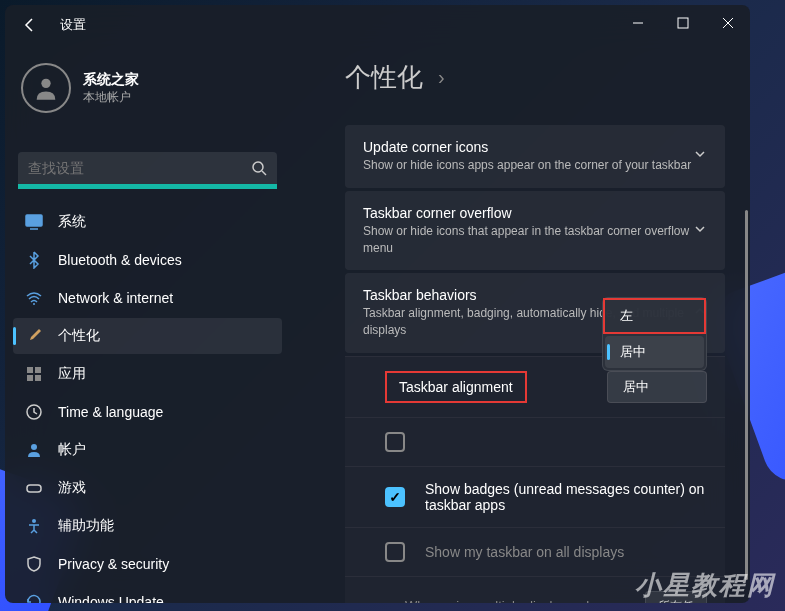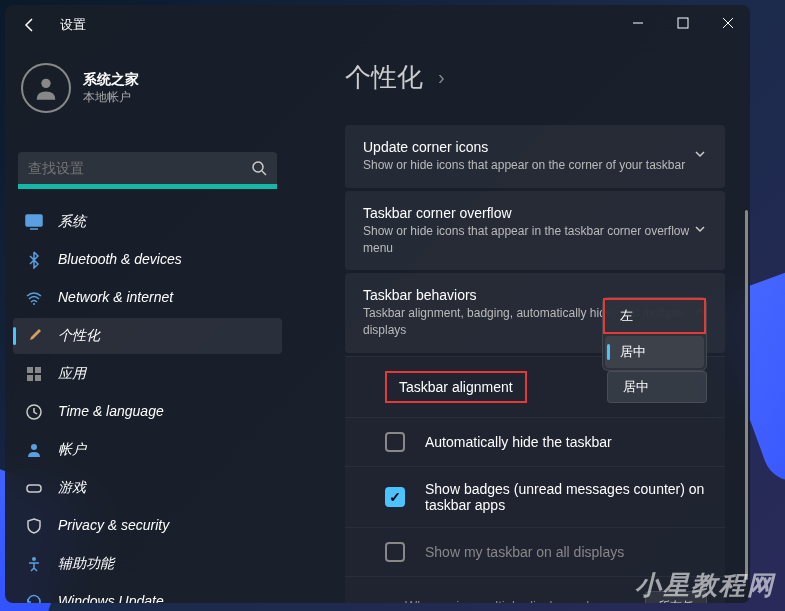--- a/index.html
+++ b/index.html
@@ -13,21 +13,21 @@
 .body-area { flex: 1; display: flex; overflow: hidden; }
 .sidebar { width: 285px; padding: 10px 8px; display: flex; flex-direction: column; }
 .user-row { display: flex; align-items: center; padding: 8px; margin-bottom: 15px; }
 .avatar { width: 50px; height: 50px; border-radius: 50%; border: 2px solid #888; display: flex; align-items: center; justify-content: center; margin-right: 12px; }
 .avatar svg { width: 28px; height: 28px; }
 .user-name { color: #fff; font-size: 14px; font-weight: 600; }
 .user-sub { color: #aaa; font-size: 12px; }
 .search-box { display: flex; align-items: center; background: rgba(60,65,75,0.6); border-bottom: 5px solid #14b8a6; border-radius: 4px 4px 0 0; padding: 8px 10px; margin: 16px 5px 15px 5px; }
 .search-box input { flex: 1; background: transparent; border: none; outline: none; color: #ccc; font-size: 14px; }
 .nav { display: flex; flex-direction: column; gap: 2px; }
-.nav-item { display: flex; padding: 9px 12px; border-radius: 4px; cursor: pointer; color: #fff; font-size: 14px; position: relative; font-style: italic; }
+.nav-item { display: flex; align-items: center; padding: 9px 12px; border-radius: 4px; cursor: pointer; color: #fff; font-size: 14px; position: relative; }
 .nav-item.active { background: rgba(255,255,255,0.08); }
 .nav-item.active::before { content: ''; position: absolute; left: 0; top: 9px; bottom: 9px; width: 3px; background: #4cc2ff; border-radius: 2px; }
 .nav-icon { width: 18px; height: 18px; margin-right: 15px; display: flex; align-items: center; justify-content: center; }
 .main { flex: 1; padding: 15px 25px 0 55px; overflow-y: auto; position: relative; }
 .breadcrumb { display: flex; align-items: center; gap: 15px; margin-bottom: 30px; }
 .crumb-parent { color: #ccc; font-size: 26px; font-weight: 500; }
 .crumb-sep { color: #888; font-size: 20px; }
 .crumb-current { color: #fff; font-size: 26px; font-weight: 600; }
 .cards { display: flex; flex-direction: column; gap: 3px; }
 .card { background: rgba(50,55,65,0.55); border-radius: 4px; padding: 14px 18px; display: flex; align-items: center; cursor: pointer; }
@@ -181,33 +181,33 @@
             <span class="nav-icon">
               <svg width="18" height="18" viewBox="0 0 18 18">
                 <rect x="2" y="6" width="14" height="7" rx="3" stroke="#ccc" stroke-width="1.5" fill="none"></rect>
               </svg>
             </span>
             <span>游戏</span>
           </div>
         <div class="nav-item">
             <span class="nav-icon">
               <svg width="18" height="18" viewBox="0 0 18 18">
-                <path d="M9 2 L15 4 V9 Q15 14 9 16 Q3 14 3 9 V4 Z" stroke="#ccc" stroke-width="1.5" fill="none"></path>
-              </svg>
-            </span>
-            <span>Privacy &amp; security</span>
-          </div>
-        <div class="nav-item">
-            <span class="nav-icon">
-              <svg width="18" height="18" viewBox="0 0 18 18">
                 <circle cx="9" cy="4" r="2" fill="#5aa0e0"></circle>
                 <path d="M4 8 L14 8 M9 8 V13 M6 16 L9 13 L12 16" stroke="#5aa0e0" stroke-width="1.5" fill="none"></path>
               </svg>
             </span>
             <span>辅助功能</span>
+          </div>
+        <div class="nav-item">
+            <span class="nav-icon">
+              <svg width="18" height="18" viewBox="0 0 18 18">
+                <path d="M9 2 L15 4 V9 Q15 14 9 16 Q3 14 3 9 V4 Z" stroke="#ccc" stroke-width="1.5" fill="none"></path>
+              </svg>
+            </span>
+            <span>Privacy &amp; security</span>
           </div>
         <div class="nav-item">
             <span class="nav-icon">
               <svg width="18" height="18" viewBox="0 0 18 18">
                 <path d="M3 9 A6 6 0 1 1 5 13" stroke="#5aa0e0" stroke-width="1.5" fill="none"></path>
                 <path d="M3 6 V9 H6" stroke="#5aa0e0" stroke-width="1.5" fill="none"></path>
               </svg>
             </span>
             <span>Windows Update</span>
           </div>
@@ -217,21 +217,21 @@
     <div class="main">
       <div class="breadcrumb">
         <span class="crumb-parent">个性化</span>
         <span class="crumb-sep">›</span>
       </div>
 
       <div class="cards">
         <div class="card">
           <div class="card-body">
             <div class="card-title">Update corner icons</div>
-            <div class="card-sub">Show or hide icons that appear on the corner of your taskbar</div>
+            <div class="card-sub">Show or hide icons apps appear on the corner of your taskbar</div>
           </div>
           <span class="chevron"><svg width="14" height="14" viewBox="0 0 14 14">
                 <path d="M3 5 L7 9 L11 5" stroke="#ccc" stroke-width="1.5" fill="none"></path>
               </svg></span>
         </div>
 
         <div class="card">
           <div class="card-body">
             <div class="card-title">Taskbar corner overflow</div>
             <div class="card-sub">Show or hide icons that appear in the taskbar corner overflow menu</div>
@@ -259,21 +259,20 @@
               <div class="dropdown-list">
                 <div class="dropdown-item redbox">左</div>
                 <div class="dropdown-item selected">居中</div>
               </div>
               <div class="dropdown-btn">居中</div>
             </div>
           </div>
 
           <div class="sub-row">
             <div class="checkbox"></div>
-            <span class="label">Automatically hide the taskbar</span>
           </div>
 
           <div class="sub-row">
             <div class="checkbox checked"></div>
             <span class="label">Show badges (unread messages counter) on taskbar apps</span>
           </div>
 
           <div class="sub-row">
             <div class="checkbox"></div>
             <span class="label disabled">Show my taskbar on all displays</span>

